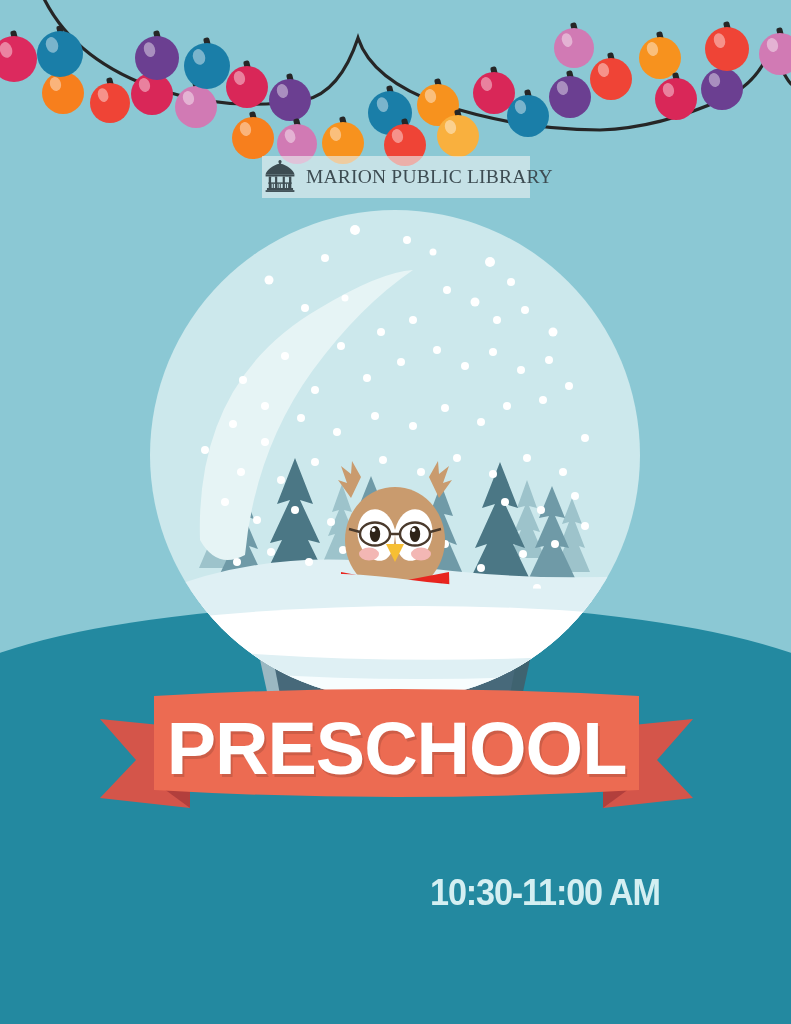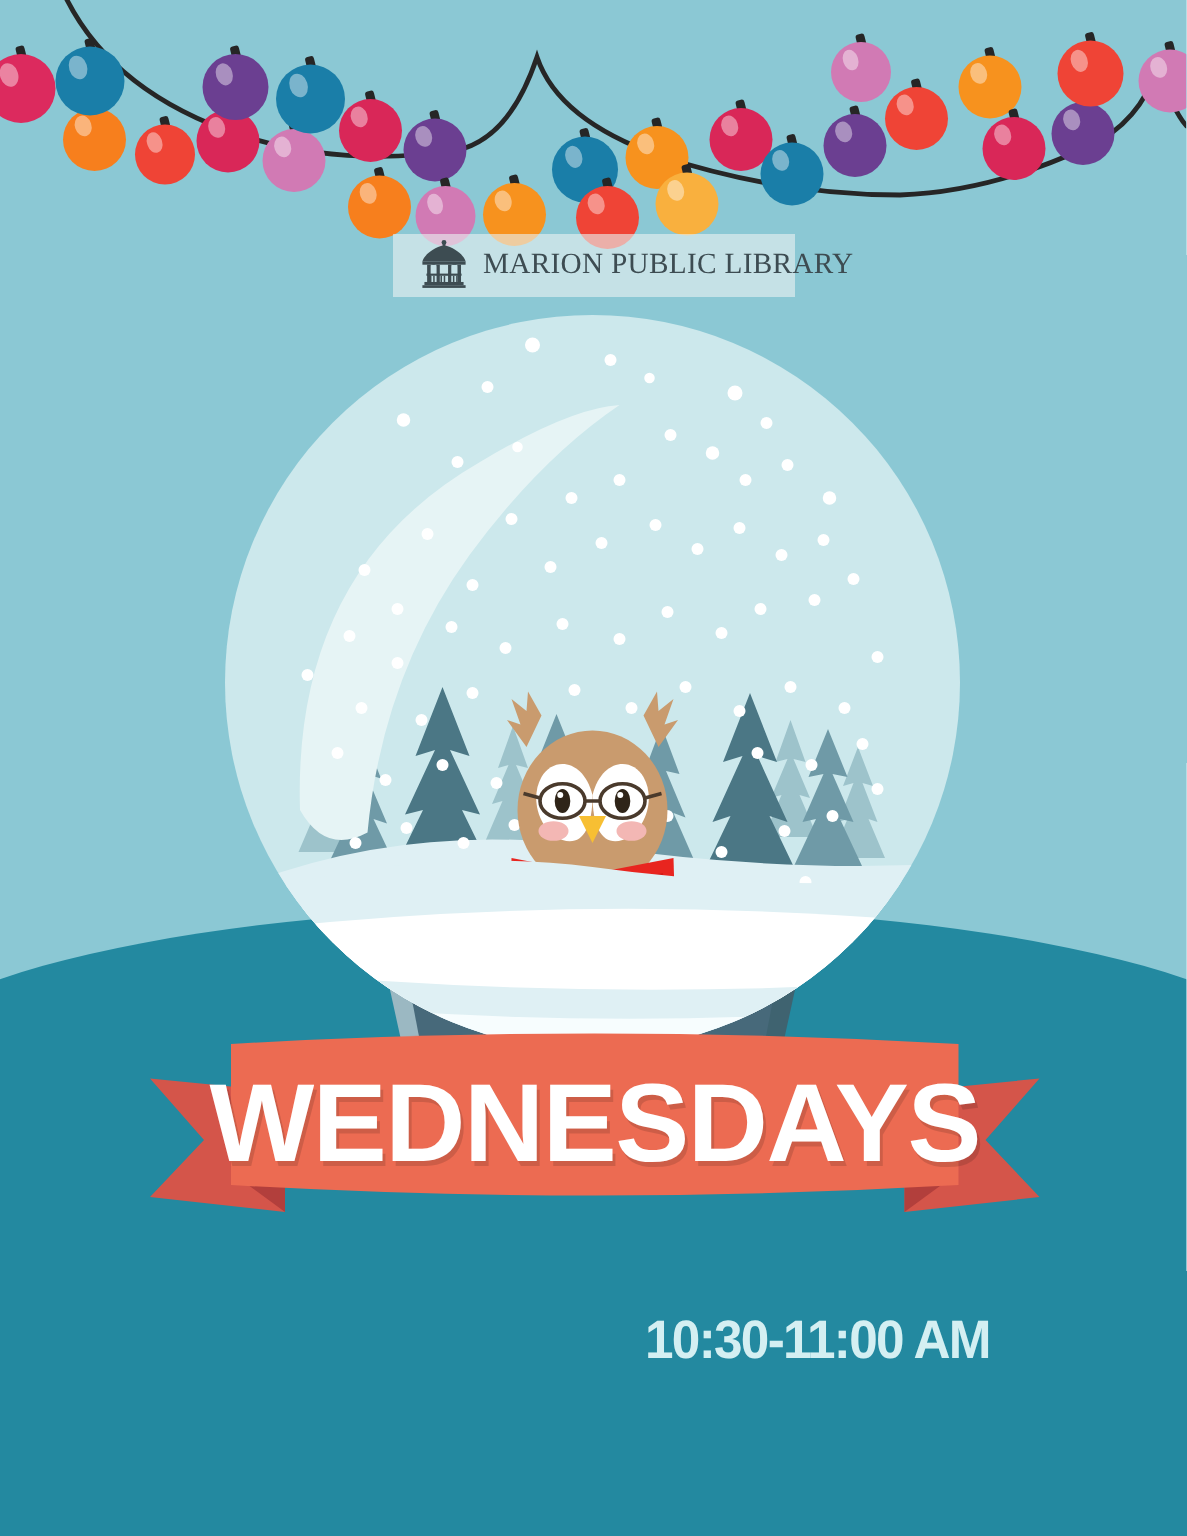--- a/index.html
+++ b/index.html
@@ -51,21 +51,21 @@
     transform: translate(-50%, -60%) rotate(-14deg);
   }
   
   .logo-box {
     position: absolute;
     left: 262px; top: 156px;
     width: 268px; height: 42px;
     background: rgba(232,240,240,0.62);
     display: flex;
     align-items: center;
-    padding-left: 16px;
+    padding-left: 0;
   }
   .logo-icon { width: 36px; height: 36px; flex: 0 0 36px; }
   .logo-text {
     margin-left: 8px;
     font-family: "Liberation Serif", serif;
     font-size: 19.5px;
     letter-spacing: 0.2px;
     color: #3d4c52;
     white-space: nowrap;
   }
@@ -424,18 +424,18 @@
 
       <path d="M2 33 L92 42 L92 122 L2 112 L38 74 Z" fill="#d4554a"></path>
 
       <path d="M595 33 L505 42 L505 122 L595 112 L559 74 Z" fill="#d4554a"></path>
 
       <path d="M62 100 L92 122 L92 100 Z" fill="#b23f3c"></path>
       <path d="M535 100 L505 122 L505 100 Z" fill="#b23f3c"></path>
 
       <path d="M56 10 Q 298 -4 541 10 L541 104 Q 298 118 56 104 Z" fill="#ec6b52"></path>
     </svg>
-    <div class="banner-title">WEDNESDAYS</div>
+    <div class="banner-title">PRESCHOOL</div>
   </div>
 
   <div class="time">10:30-11:00 AM</div>
 
 </div>
 
 </body></html>

